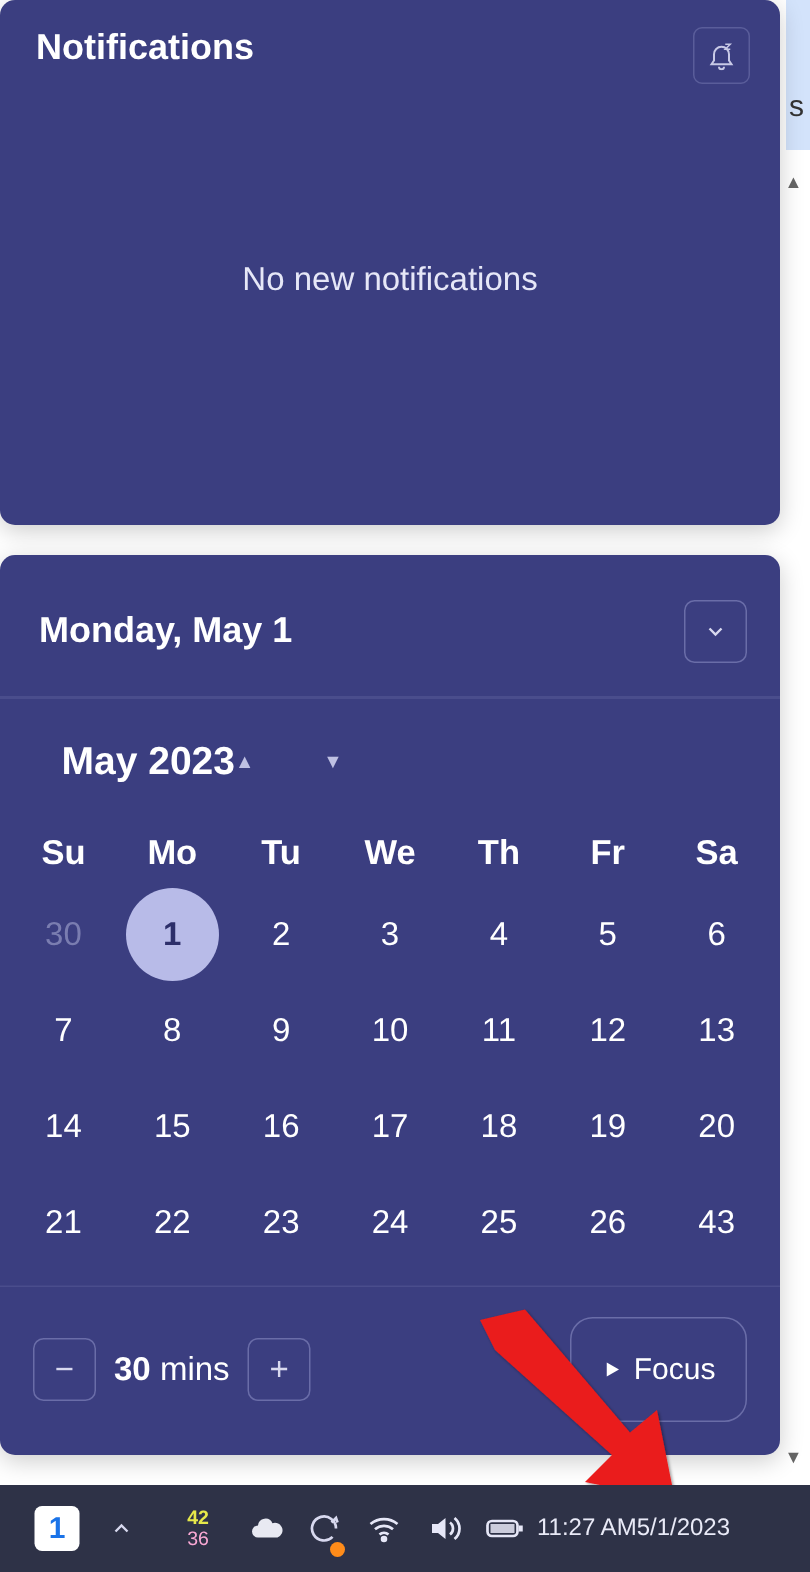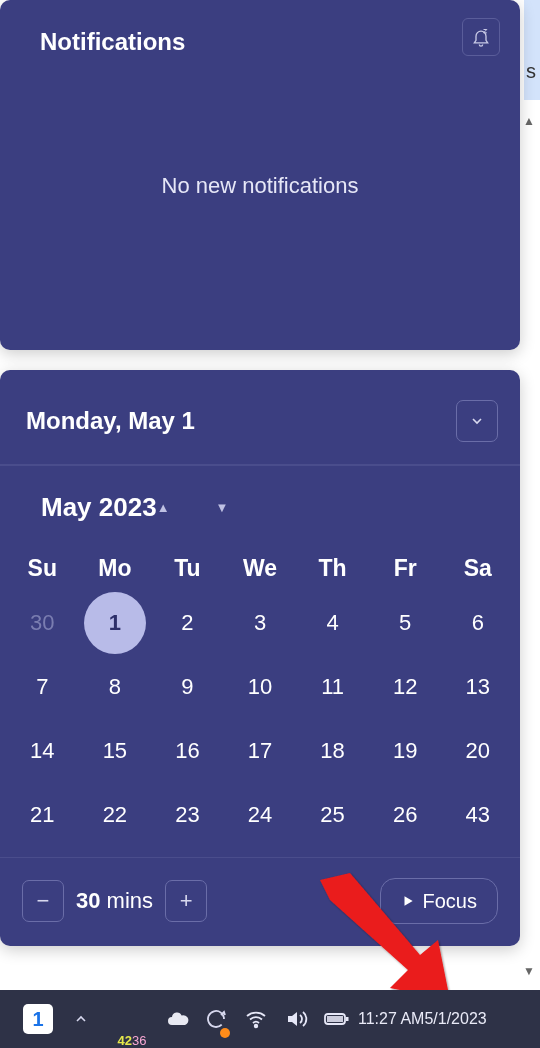--- a/index.html
+++ b/index.html
@@ -1,18 +1,18 @@
 <!DOCTYPE html>
 <html><head>
 <meta charset="utf-8">
 <style>
   html,body{margin:0;padding:0;width:540px;height:1048px;background:#fff;font-family:"Segoe UI",Arial,sans-serif;overflow:hidden;position:relative}
   .panel{background:#3b3e80;color:#fff;border-radius:10px;margin:0 0 14px 0;box-shadow:0 4px 16px rgba(0,0,0,.2)}
   .notif-panel{width:520px;height:350px;position:absolute;left:0;top:0}
-  .notif-head{display:flex;align-items:flex-end;justify-content:space-between;padding:18px 20px 0 40px}
+  .notif-head{display:flex;align-items:flex-start;justify-content:space-between;padding:18px 20px 0 24px}
   .notif-title{font-size:24px;font-weight:600}
   .dnd-btn{width:36px;height:36px;border:1px solid #5a5d9a;border-radius:6px;display:flex;align-items:center;justify-content:center;color:#c8c9e6;cursor:pointer}
   .notif-body{display:flex;align-items:center;justify-content:center;height:260px;font-size:22px;color:#e6e7f7}
   .cal-panel{width:520px;position:absolute;left:0;top:370px;padding-bottom:16px}
   .cal-top{display:flex;align-items:center;justify-content:space-between;padding:30px 22px 22px 26px;border-bottom:2px solid #4a4d8c}
   .cal-date{font-size:24px;font-weight:600}
   .collapse-btn{width:40px;height:40px;border:1px solid #6a6da8;border-radius:7px;display:flex;align-items:center;justify-content:center;color:#d8d9ef;cursor:pointer}
   .cal-month-row{display:flex;align-items:center;justify-content:flex-start;padding:26px 30px 12px 41px}
   .cal-month{font-size:26px;font-weight:700}
   .nav-btns{display:flex;gap:46px}
@@ -21,27 +21,27 @@
   .cal-row{display:flex}
   .cal-cell{flex:1;text-align:center;height:64px;display:flex;align-items:center;justify-content:center;font-size:22px;cursor:pointer}
   .dow-row .cal-cell{font-weight:600;height:46px;font-size:23px;cursor:default}
   .other-month{color:#7a7db0}
   .today{width:62px;height:62px;border-radius:50%;background:#b8bbe8;color:#2d2f6a;font-weight:600;display:flex;align-items:center;justify-content:center}
   .focus-row{display:flex;align-items:center;gap:12px;padding:20px 22px 6px 22px;border-top:1.5px solid #4a4d8c;margin-top:10px}
   .sq-btn{width:40px;height:40px;border:1px solid #6a6da8;border-radius:7px;display:flex;align-items:center;justify-content:center;color:#d8d9ef;cursor:pointer;font-size:22px;font-weight:300}
   .duration{font-size:22px}
   .duration b{font-weight:700}
   .spacer{flex:1}
-  .focus-btn{height:44px;border:1px solid #6a6da8;border-radius:15px;display:flex;align-items:center;gap:8px;padding:0 20px;color:#fff;font-size:20px;cursor:pointer}
+  .focus-btn{height:44px;border:1px solid #6a6da8;border-radius:15px;display:flex;align-items:center;gap:8px;padding:12px 20px;color:#fff;font-size:20px;cursor:pointer}
   .taskbar{position:absolute;left:0;bottom:0;width:540px;height:58px;background:#2e3247;display:flex;align-items:center;color:#fff}
   .tb-item{display:flex;align-items:center;justify-content:center;height:58px;cursor:pointer}
   .app-icon{width:40px;margin-left:18px}
   .app-icon .gone{width:30px;height:30px;background:#fff;border-radius:5px;display:flex;align-items:center;justify-content:center;font-weight:700;font-size:20px;color:#1a73e8}
   .chev-up{width:46px;color:#d8d9ef}
-  .weather{width:56px;display:flex;flex-direction:row;align-items:flex-end;font-size:13px;line-height:1.05}
+  .weather{width:56px;display:flex;flex-direction:column;align-items:center;font-size:13px;line-height:1.05}
   .weather .hi{color:#e6e84a;font-weight:700}
   .weather .lo{color:#f9a8d4}
   .cloud{width:36px;color:#d8d9ef}
   .onedrive{width:40px;color:#d8d9ef;position:relative}
   .od-dot{position:absolute;right:6px;bottom:10px;width:10px;height:10px;border-radius:50%;background:#ff8c1a}
   .wifi,.vol,.batt{width:40px;color:#e6e7f7}
   .clock{margin-left:2px;margin-right:8px;text-align:right;font-size:16px;line-height:1.15;color:#e9eaf7;cursor:pointer}
   .scroll-up{position:absolute;right:2px;top:112px;width:18px;height:18px;color:#666;font-size:12px;display:flex;align-items:center;justify-content:center}
   .scroll-dn{position:absolute;right:2px;top:962px;width:18px;height:18px;color:#666;font-size:12px;display:flex;align-items:center;justify-content:center}
   .blue-strip{position:absolute;right:0;top:0;width:16px;height:100px;background:#d3e3fb}

